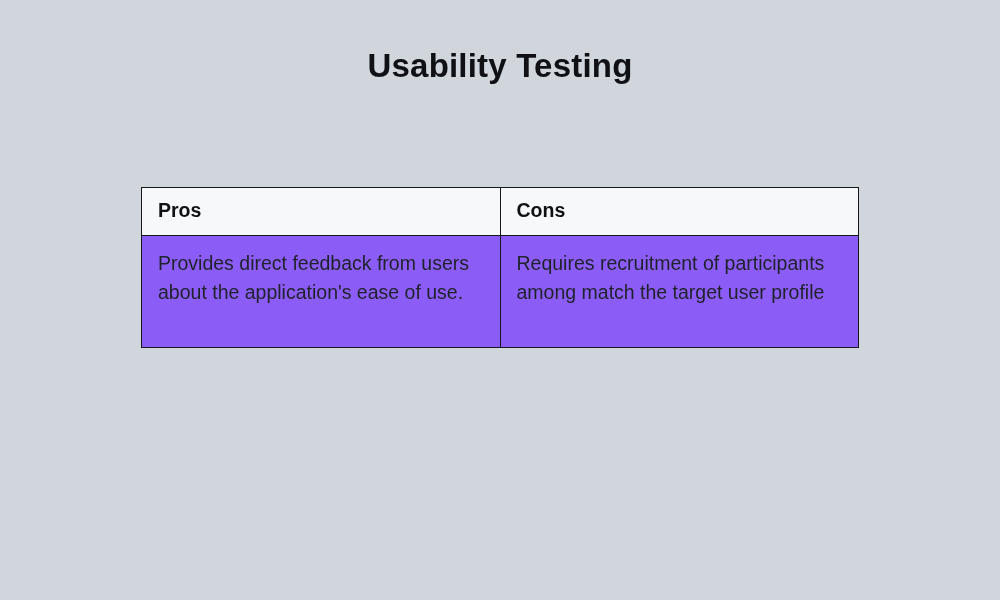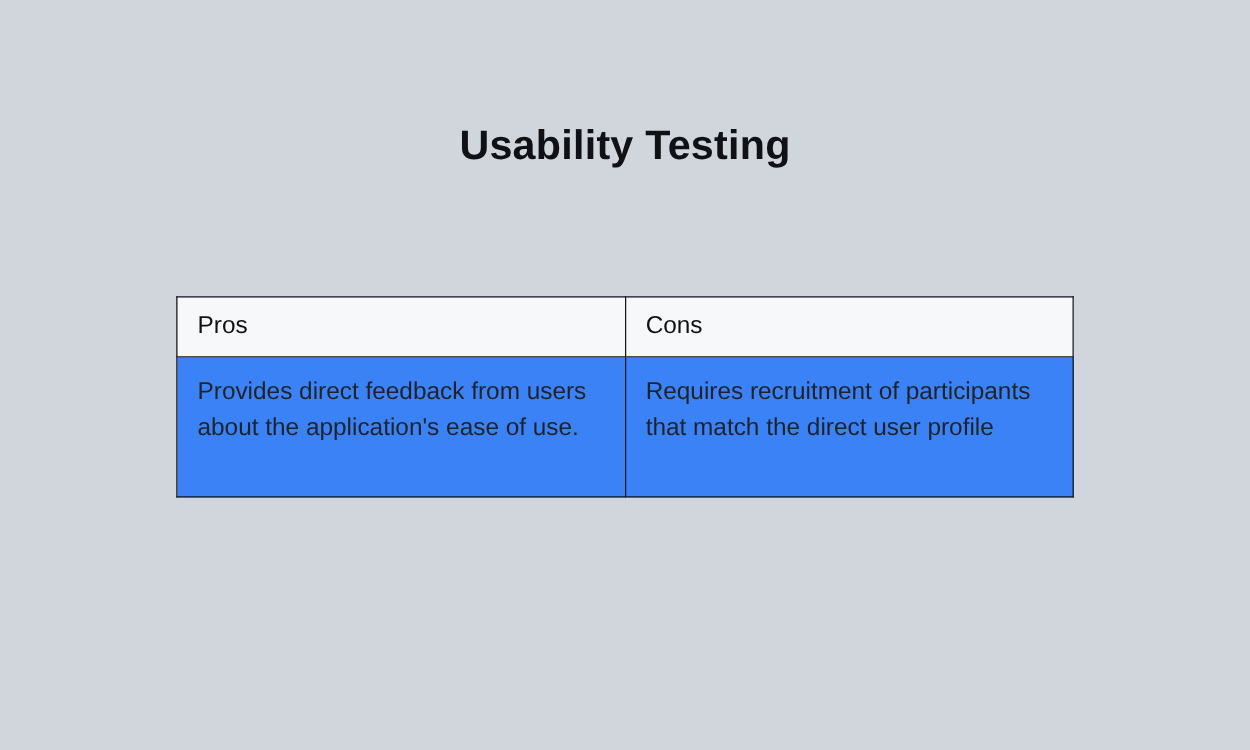--- a/index.html
+++ b/index.html
@@ -9,21 +9,21 @@
   body {
     width: 1000px;
     height: 600px;
     background: #d1d5dc;
     overflow: hidden;
     font-family: "Liberation Sans", "DejaVu Sans", sans-serif;
     color: #1f2329;
   }
   .page-title {
     margin: 0;
-    padding-top: 96px;
+    padding-top: 46px;
     text-align: center;
     font-size: 33px;
     line-height: 40px;
     font-weight: 700;
     color: #0f1115;
     letter-spacing: 0.2px;
   }
   table.pros-cons {
     width: 718px;
     margin: 101px auto 0;
@@ -33,42 +33,42 @@
   table.pros-cons th,
   table.pros-cons td {
     border: 1.5px solid #15181d;
     vertical-align: top;
     text-align: left;
     font-size: 19.5px;
     padding: 11px 16px 13px 16px;
   }
   table.pros-cons th {
     background: #f7f8f9;
-    font-weight: 400;
+    font-weight: 700;
     color: #0f1115;
     height: 22px;
   }
   table.pros-cons td {
-    background: #3b82f6;
+    background: #8b5cf6;
     line-height: 29px;
     height: 85px;
     padding-top: 13px;
   }
 </style>
 </head>
 <body>
 
 <h1 class="page-title">Usability Testing</h1>
 
 <table class="pros-cons">
   <thead>
     <tr>
       <th>Pros</th>
       <th>Cons</th>
     </tr>
   </thead>
   <tbody>
     <tr>
       <td>Provides direct feedback from users about the application's ease of use.</td>
-      <td>Requires recruitment of participants that match the direct user profile</td>
+      <td>Requires recruitment of participants among match the target user profile</td>
     </tr>
   </tbody>
 </table>
 
 </body></html>

